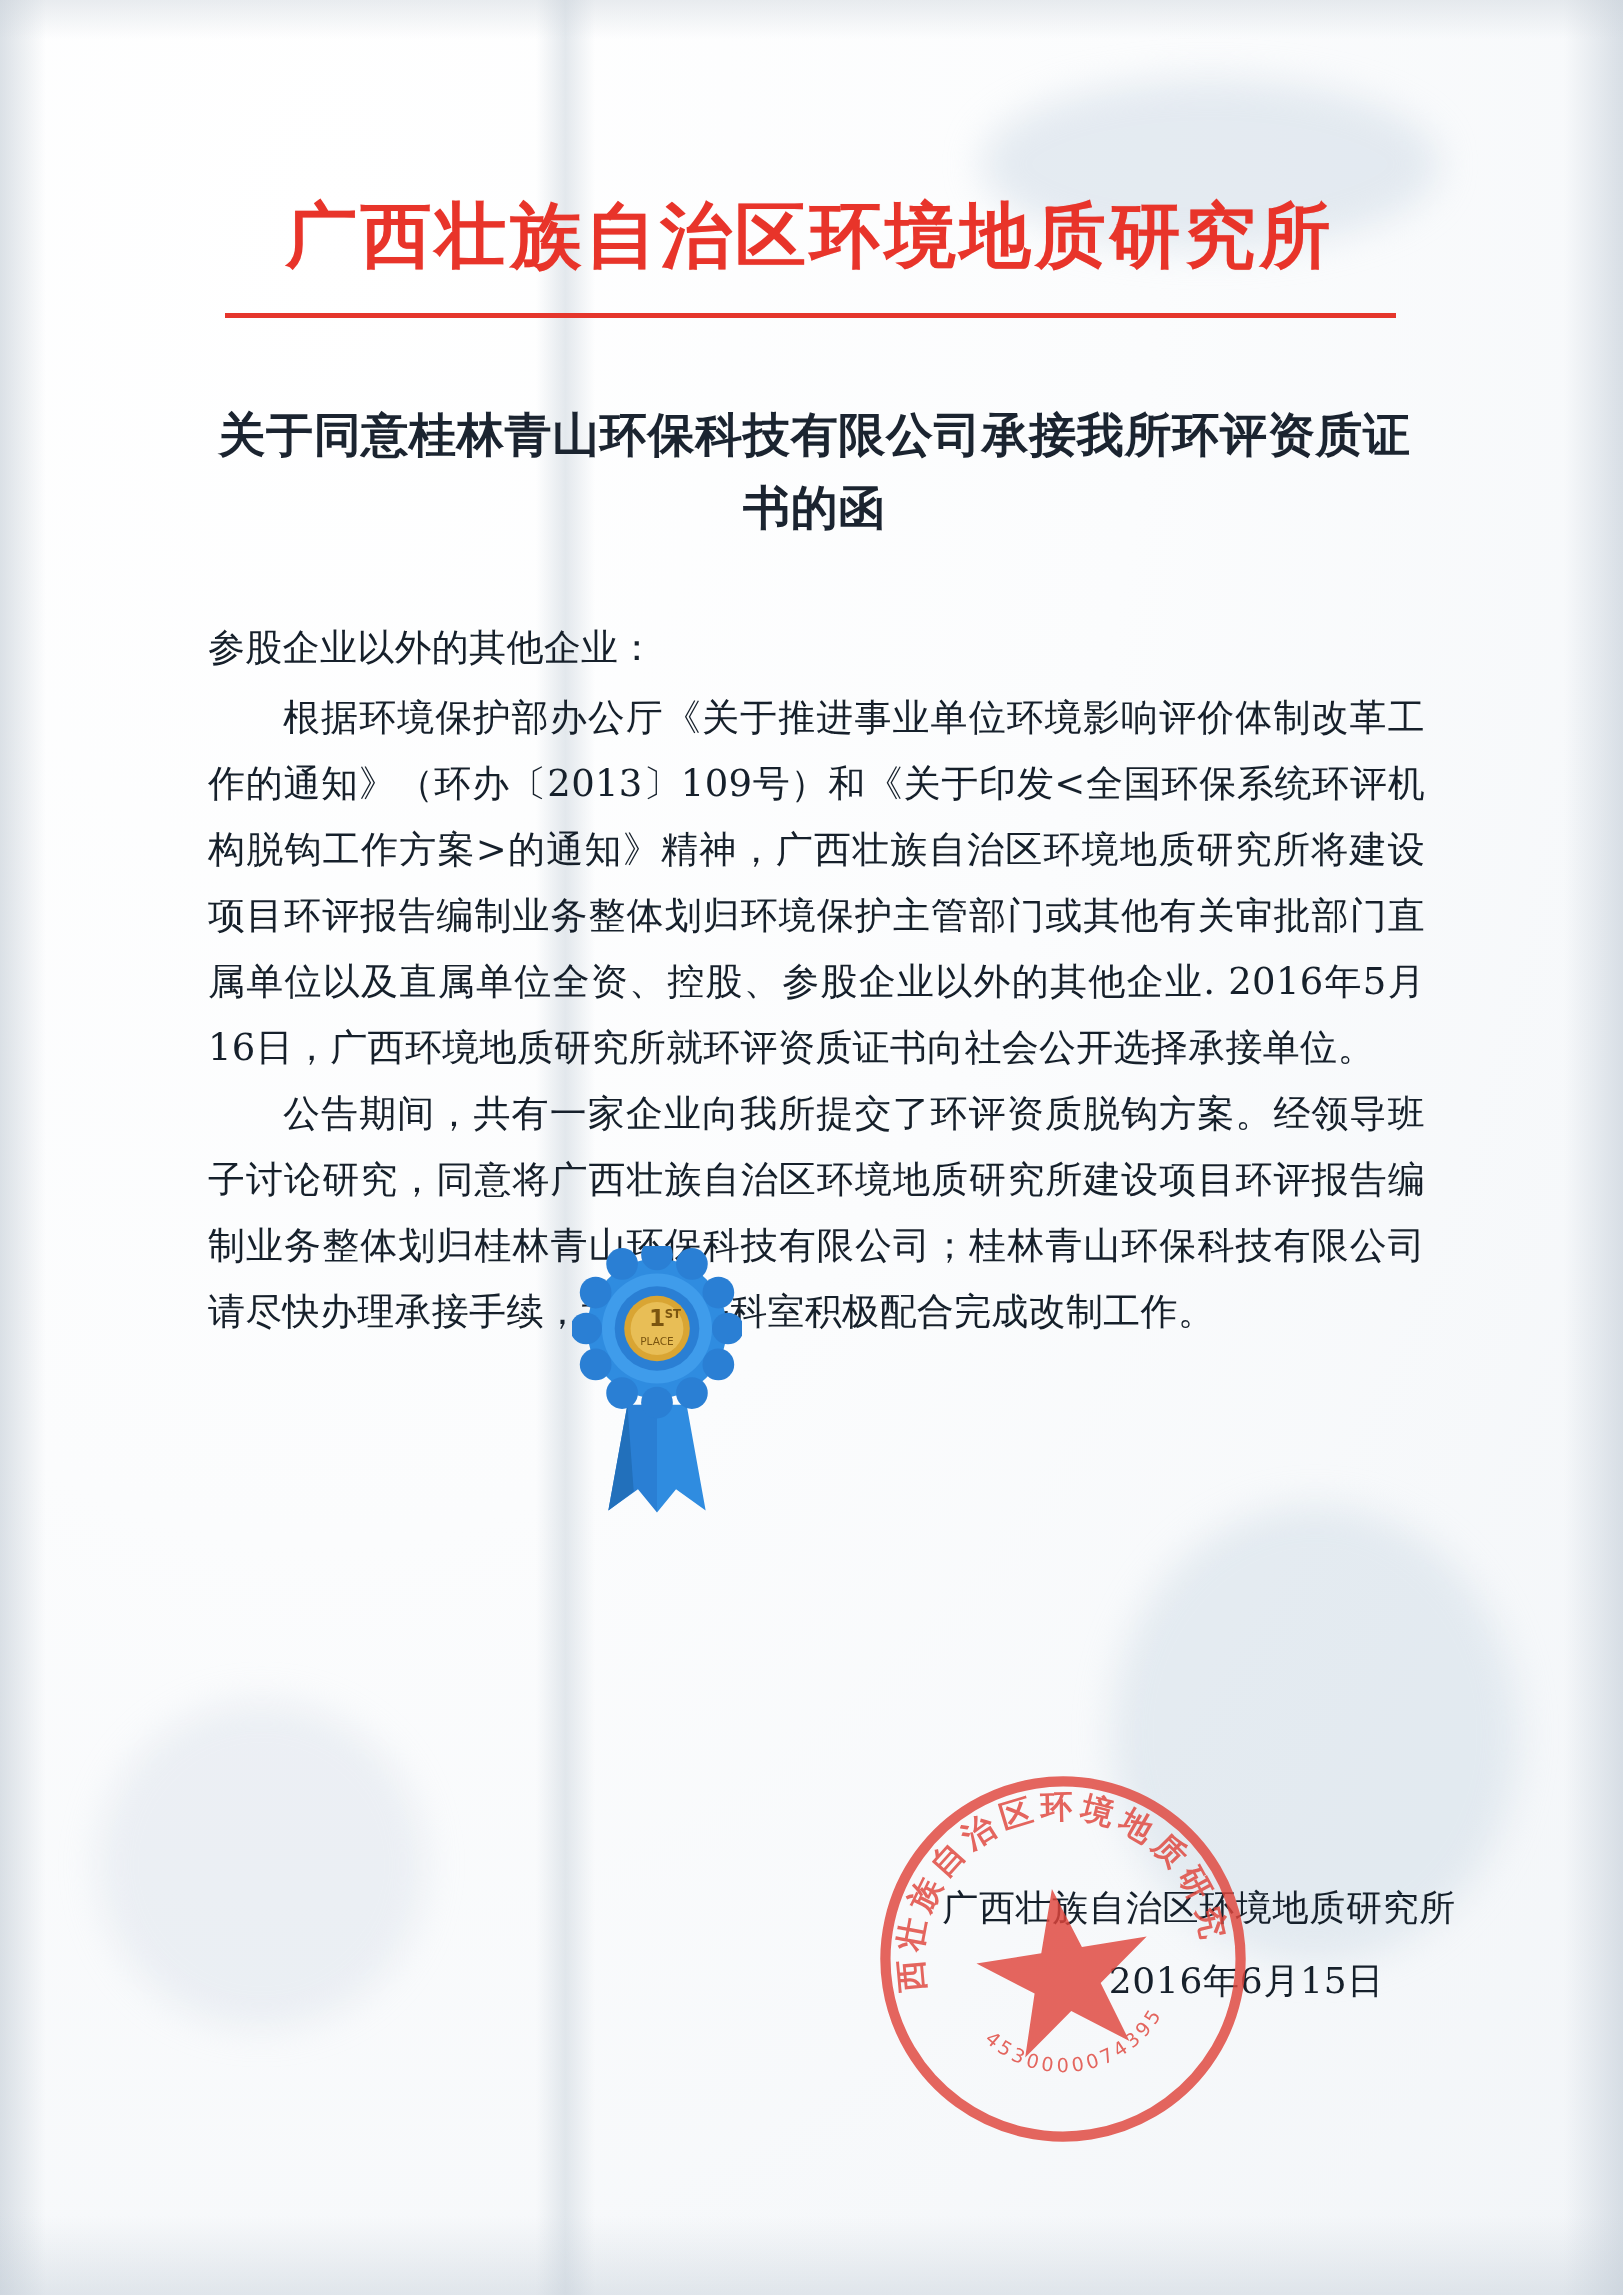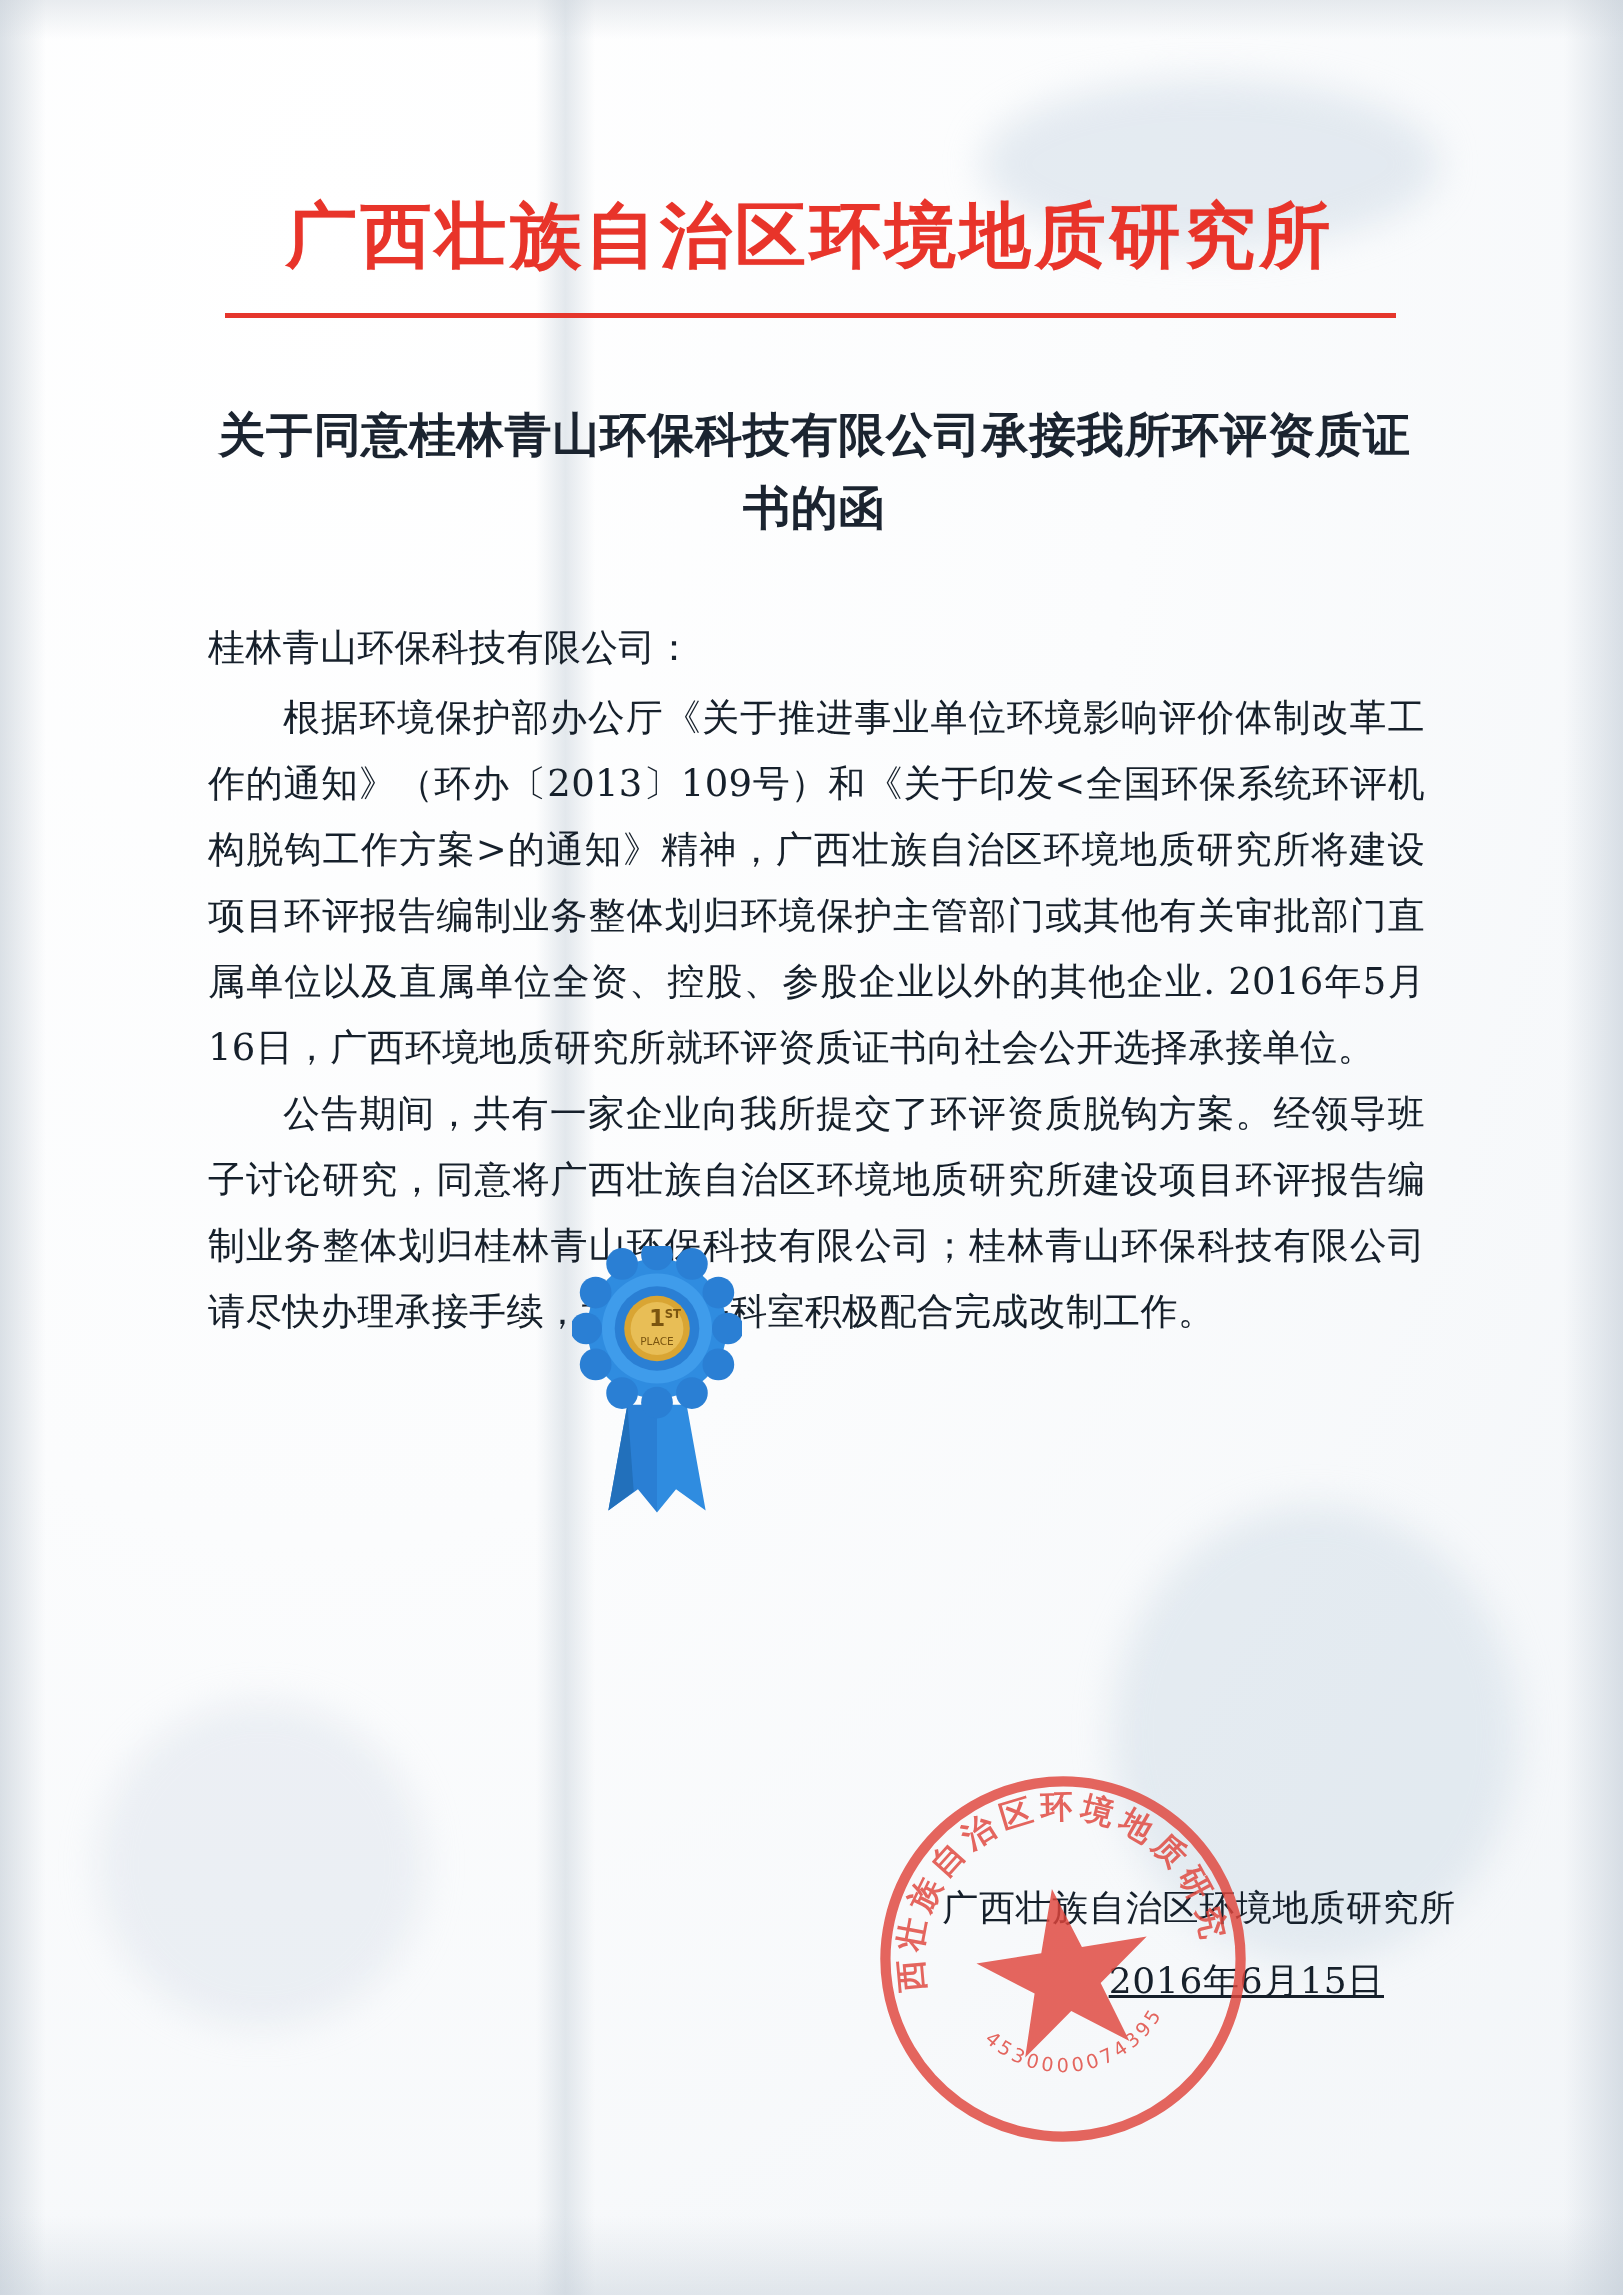--- a/index.html
+++ b/index.html
@@ -128,21 +128,20 @@
     top: 1871px;
     width: 720px;
     text-align: right;
     font-size: 36px;
     line-height: 73px;
     color: #16202b;
     letter-spacing: 0.7px;
   }
   .sign-date {
     padding-right: 72px;
-    text-decoration: underline;
   }
 
   
   .seal {
     position: absolute;
     left: 870px;
     top: 1766px;
     width: 386px;
     height: 386px;
     transform: rotate(-9deg);
@@ -182,21 +181,21 @@
 <div class="doc">
 
   <div class="letterhead">
     <div class="letterhead-title">广西壮族自治区环境地质研究所</div>
     <div class="letterhead-rule"></div>
   </div>
 
   <div class="doc-title">关于同意桂林青山环保科技有限公司承接我所环评资质证书的函</div>
 
   <div class="body-text">
-    <div class="salutation">桂林青山环保科技有限公司：</div>
+    <div class="salutation">参股企业以外的其他企业：</div>
     <div class="para">根据环境保护部办公厅《关于推进事业单位环境影响评价体制改革工作的通知》（环办〔2013〕109号）和《关于印发&lt;全国环保系统环评机构脱钩工作方案&gt;的通知》精神，广西壮族自治区环境地质研究所将建设项目环评报告编制业务整体划归环境保护主管部门或其他有关审批部门直属单位以及直属单位全资、控股、参股企业以外的其他企业. 2016年5月16日，广西环境地质研究所就环评资质证书向社会公开选择承接单位。</div>
     <div class="para">公告期间，共有一家企业向我所提交了环评资质脱钩方案。经领导班子讨论研究，同意将广西壮族自治区环境地质研究所建设项目环评报告编制业务整体划归桂林青山环保科技有限公司；桂林青山环保科技有限公司请尽快办理承接手续，我所相关科室积极配合完成改制工作。</div>
   </div>
 
   <div class="signature">
     <div>广西壮族自治区环境地质研究所</div>
     <div class="sign-date">2016年6月15日</div>
   </div>
 
   <div class="seal">

